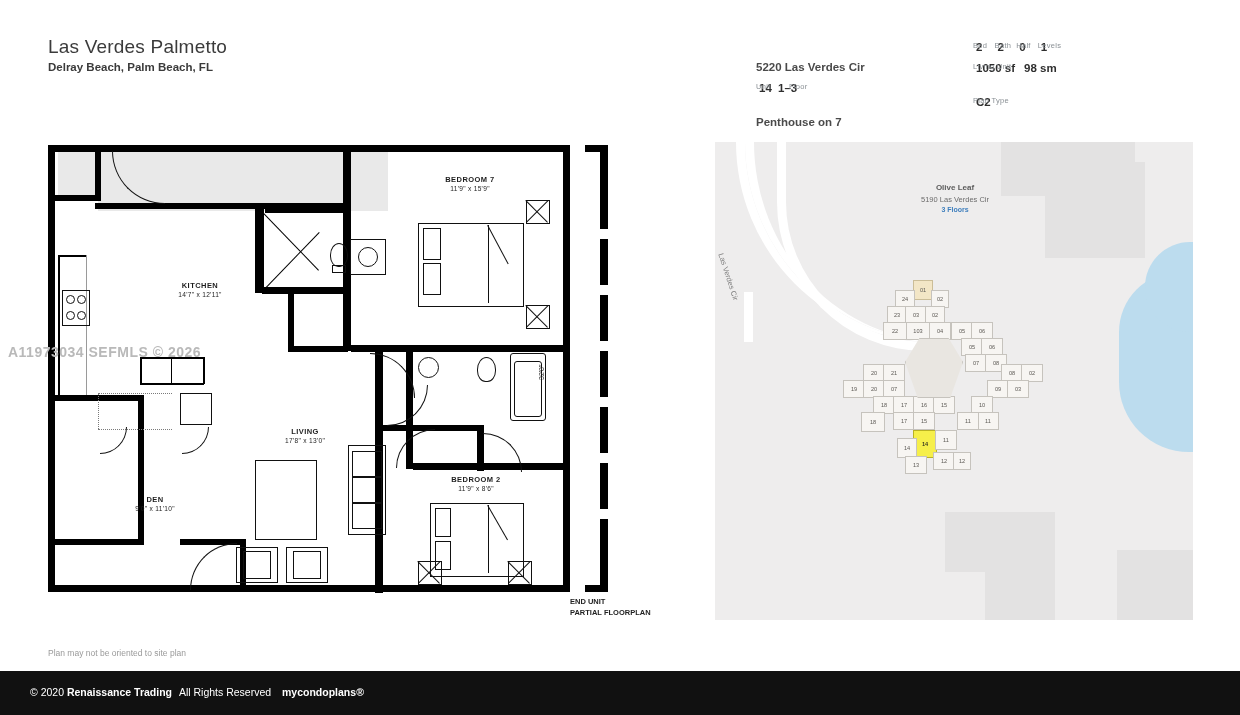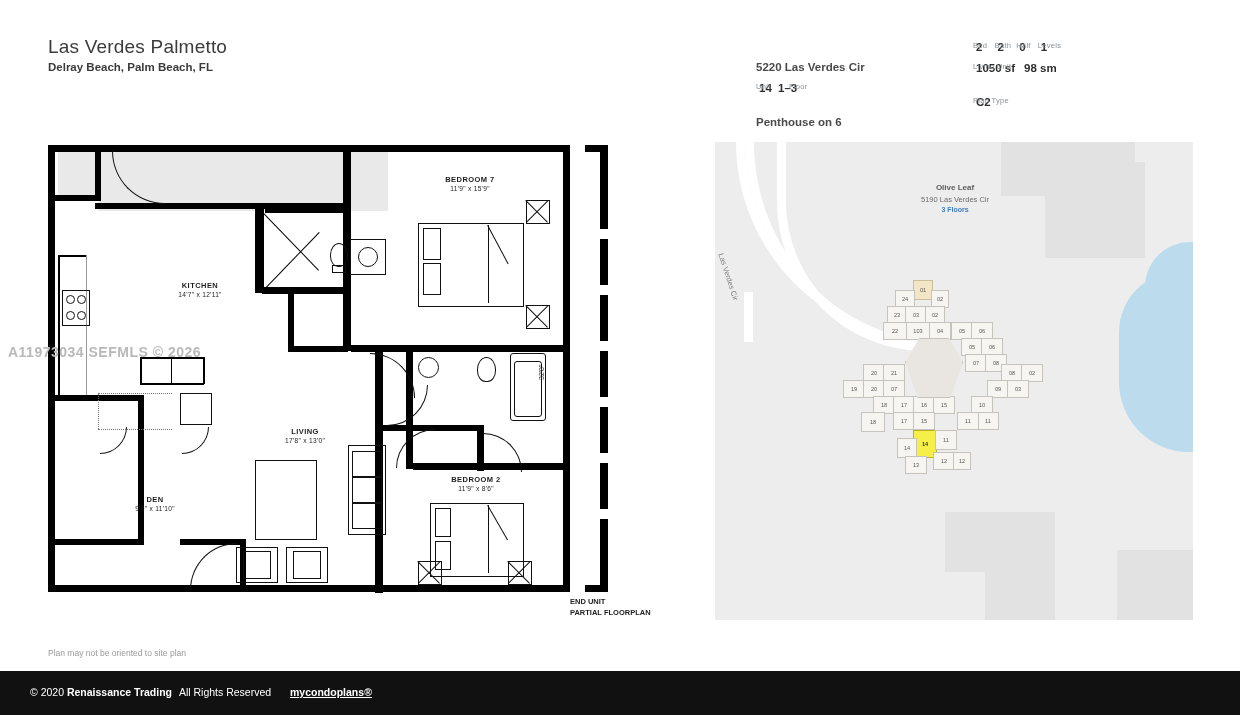--- a/index.html
+++ b/index.html
@@ -82,21 +82,21 @@
     <div class="t1">Las Verdes Palmetto</div>
     <div class="t2">Delray Beach, Palm Beach, FL</div>
   </div>
 
   <div class="meta-left">
     <div class="row"><span class="addr">5220 Las Verdes Cir</span></div>
     <div class="row">
       <span class="lbl">Unit</span><span class="val">14</span>
       <span class="lbl" style="margin-left:14px;">Floor</span><span class="val">1–3</span>
     </div>
-    <div class="ph">Penthouse on 6</div>
+    <div class="ph">Penthouse on 7</div>
   </div>
 
   <div class="meta-right">
     <div class="row">
       <span class="lbl">Bed</span><span class="val">2</span>
       <span class="lbl">Bath</span><span class="val">2</span>
       <span class="lbl">Half</span><span class="val">0</span>
       <span class="lbl">Levels</span><span class="val">1</span>
     </div>
     <div class="row">
@@ -339,17 +339,17 @@
 
     <div class="core" style="left:190px;top:196px;width:56px;height:58px;clip-path:polygon(25% 0,75% 0,100% 40%,78% 100%,22% 100%,0 40%);"></div>
 
   </div>
 
   <div class="footer">
     <div class="c1">
       <span>© 2020</span>
       <b>Renaissance Trading</b>
       <span style="margin-left:4px;">All Rights Reserved</span>
-      <span class="mcp" style="margin-left:16px;text-decoration:underline;">mycondoplans®</span>
+      <span class="mcp" style="margin-left:8px;">mycondoplans®</span>
     </div>
   </div>
 
 </div>
 
 </body></html>

